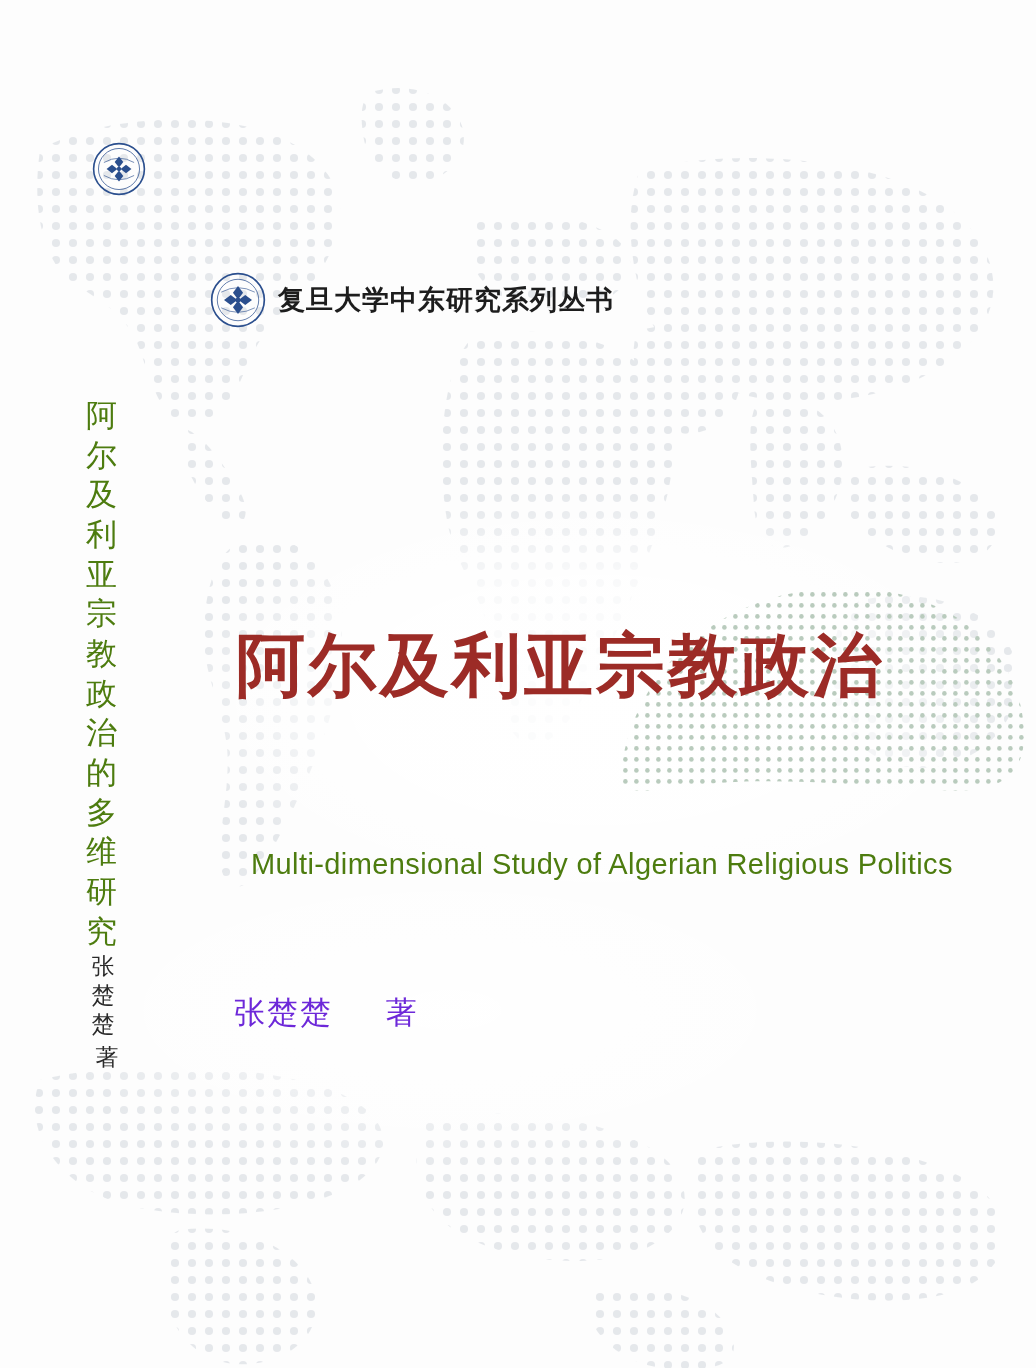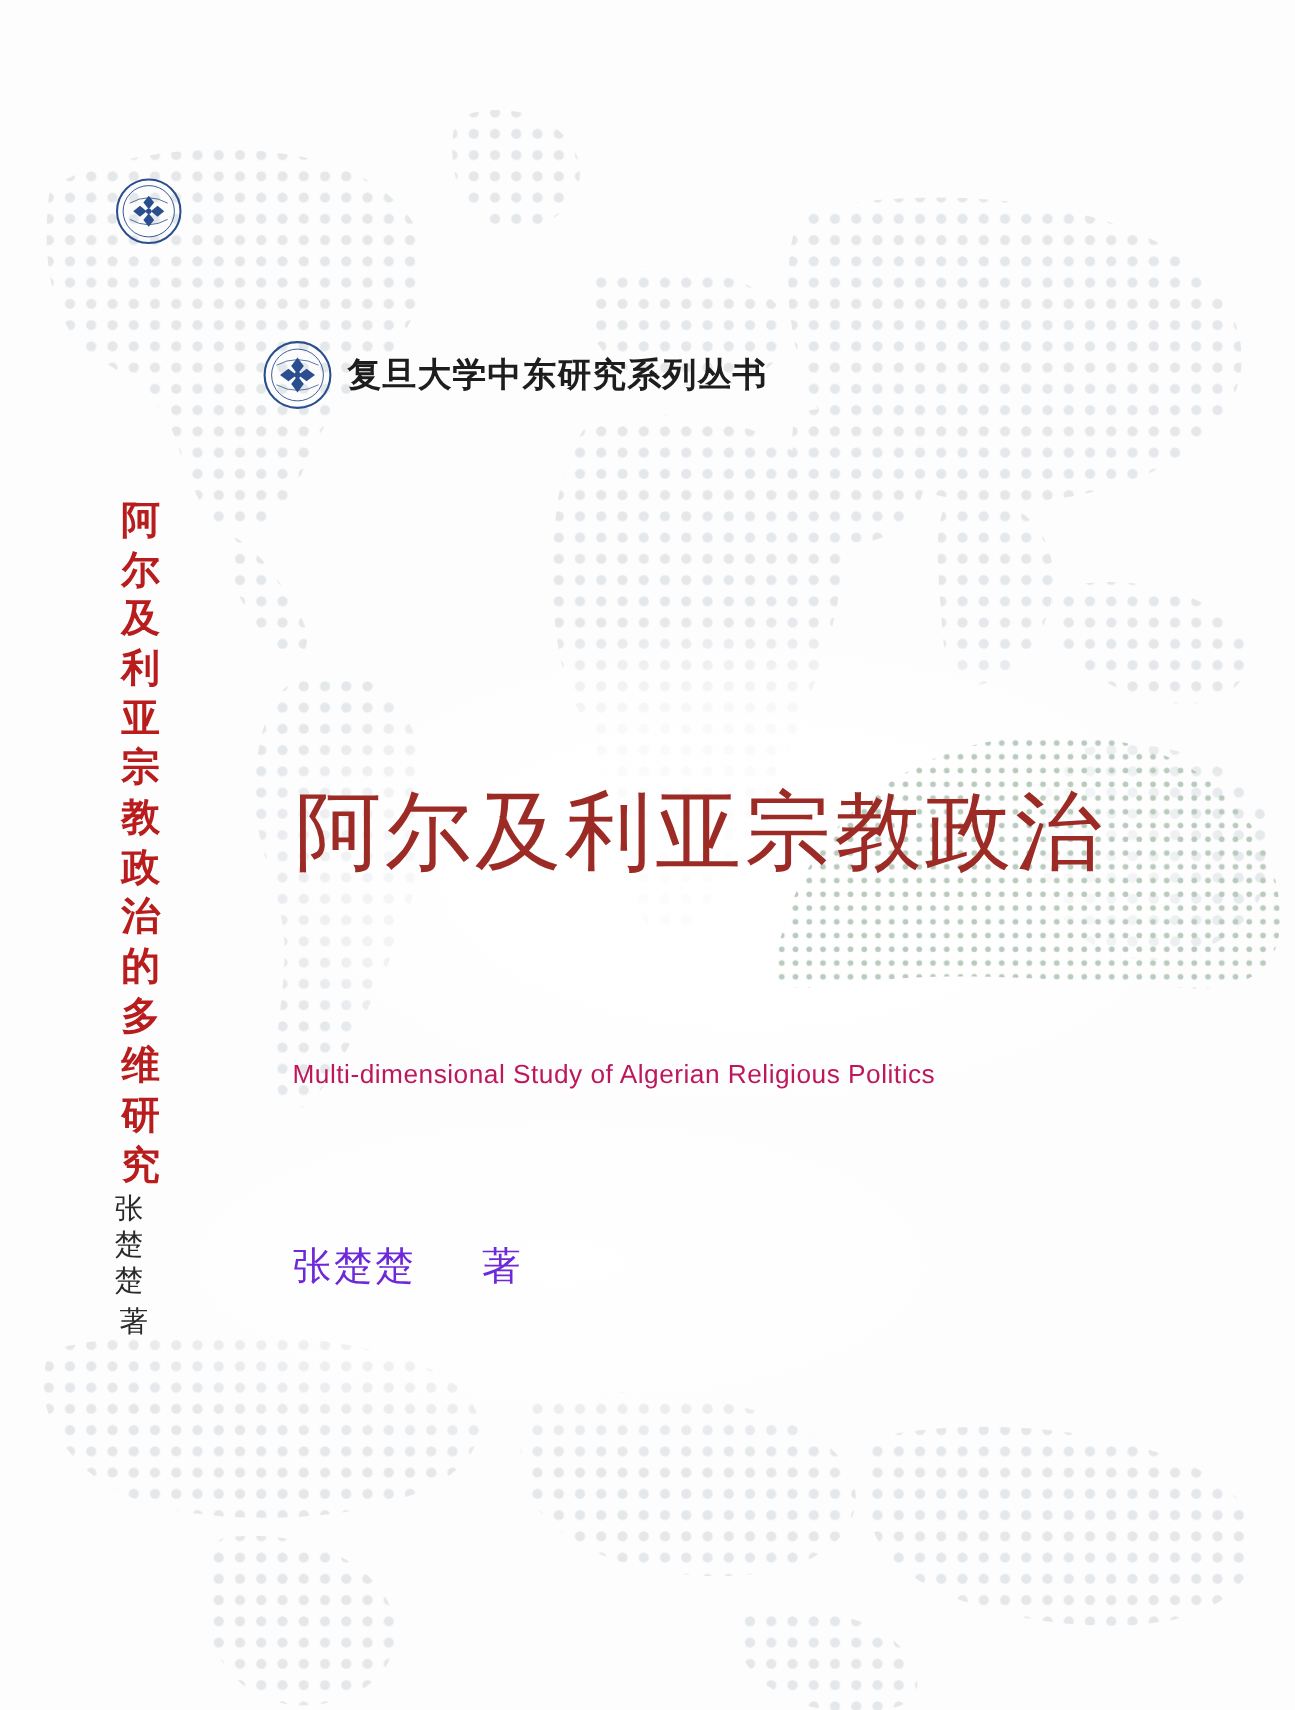--- a/index.html
+++ b/index.html
@@ -72,24 +72,24 @@
     white-space: nowrap;
   }
 
   
   .spine-title {
     position: absolute;
     left: 86px;
     top: 396px;
     width: 44px;
     font-size: 31px;
-    font-weight: 700;
+    font-weight: 400;
     line-height: 1.28;
-    color: #b91c1c;
-    text-align: right;
+    color: #4d7c0f;
+    text-align: left;
     letter-spacing: 2px;
   }
   .spine-author {
     position: absolute;
     left: 88px;
     top: 952px;
     width: 30px;
     font-size: 23px;
     line-height: 1.25;
     color: #2a2a2a;
@@ -115,33 +115,33 @@
     pointer-events: none;
   }
 
   
   .title-main {
     position: absolute;
     left: 236px;
     top: 620px;
     width: 780px;
     font-size: 69px;
-    font-weight: 400;
+    font-weight: 700;
     line-height: 1.32;
     color: #9c2b26;
     letter-spacing: 3px;
   }
   .title-line { display: block; }
 
   .title-en {
     position: absolute;
-    left: 234px;
+    left: 251px;
     top: 848px;
-    font-size: 21px;
-    color: #be185d;
+    font-size: 29px;
+    color: #4d7c0f;
     letter-spacing: 0.4px;
     font-weight: 400;
   }
 
   
   .author {
     position: absolute;
     left: 234px;
     top: 992px;
     font-size: 31px;

